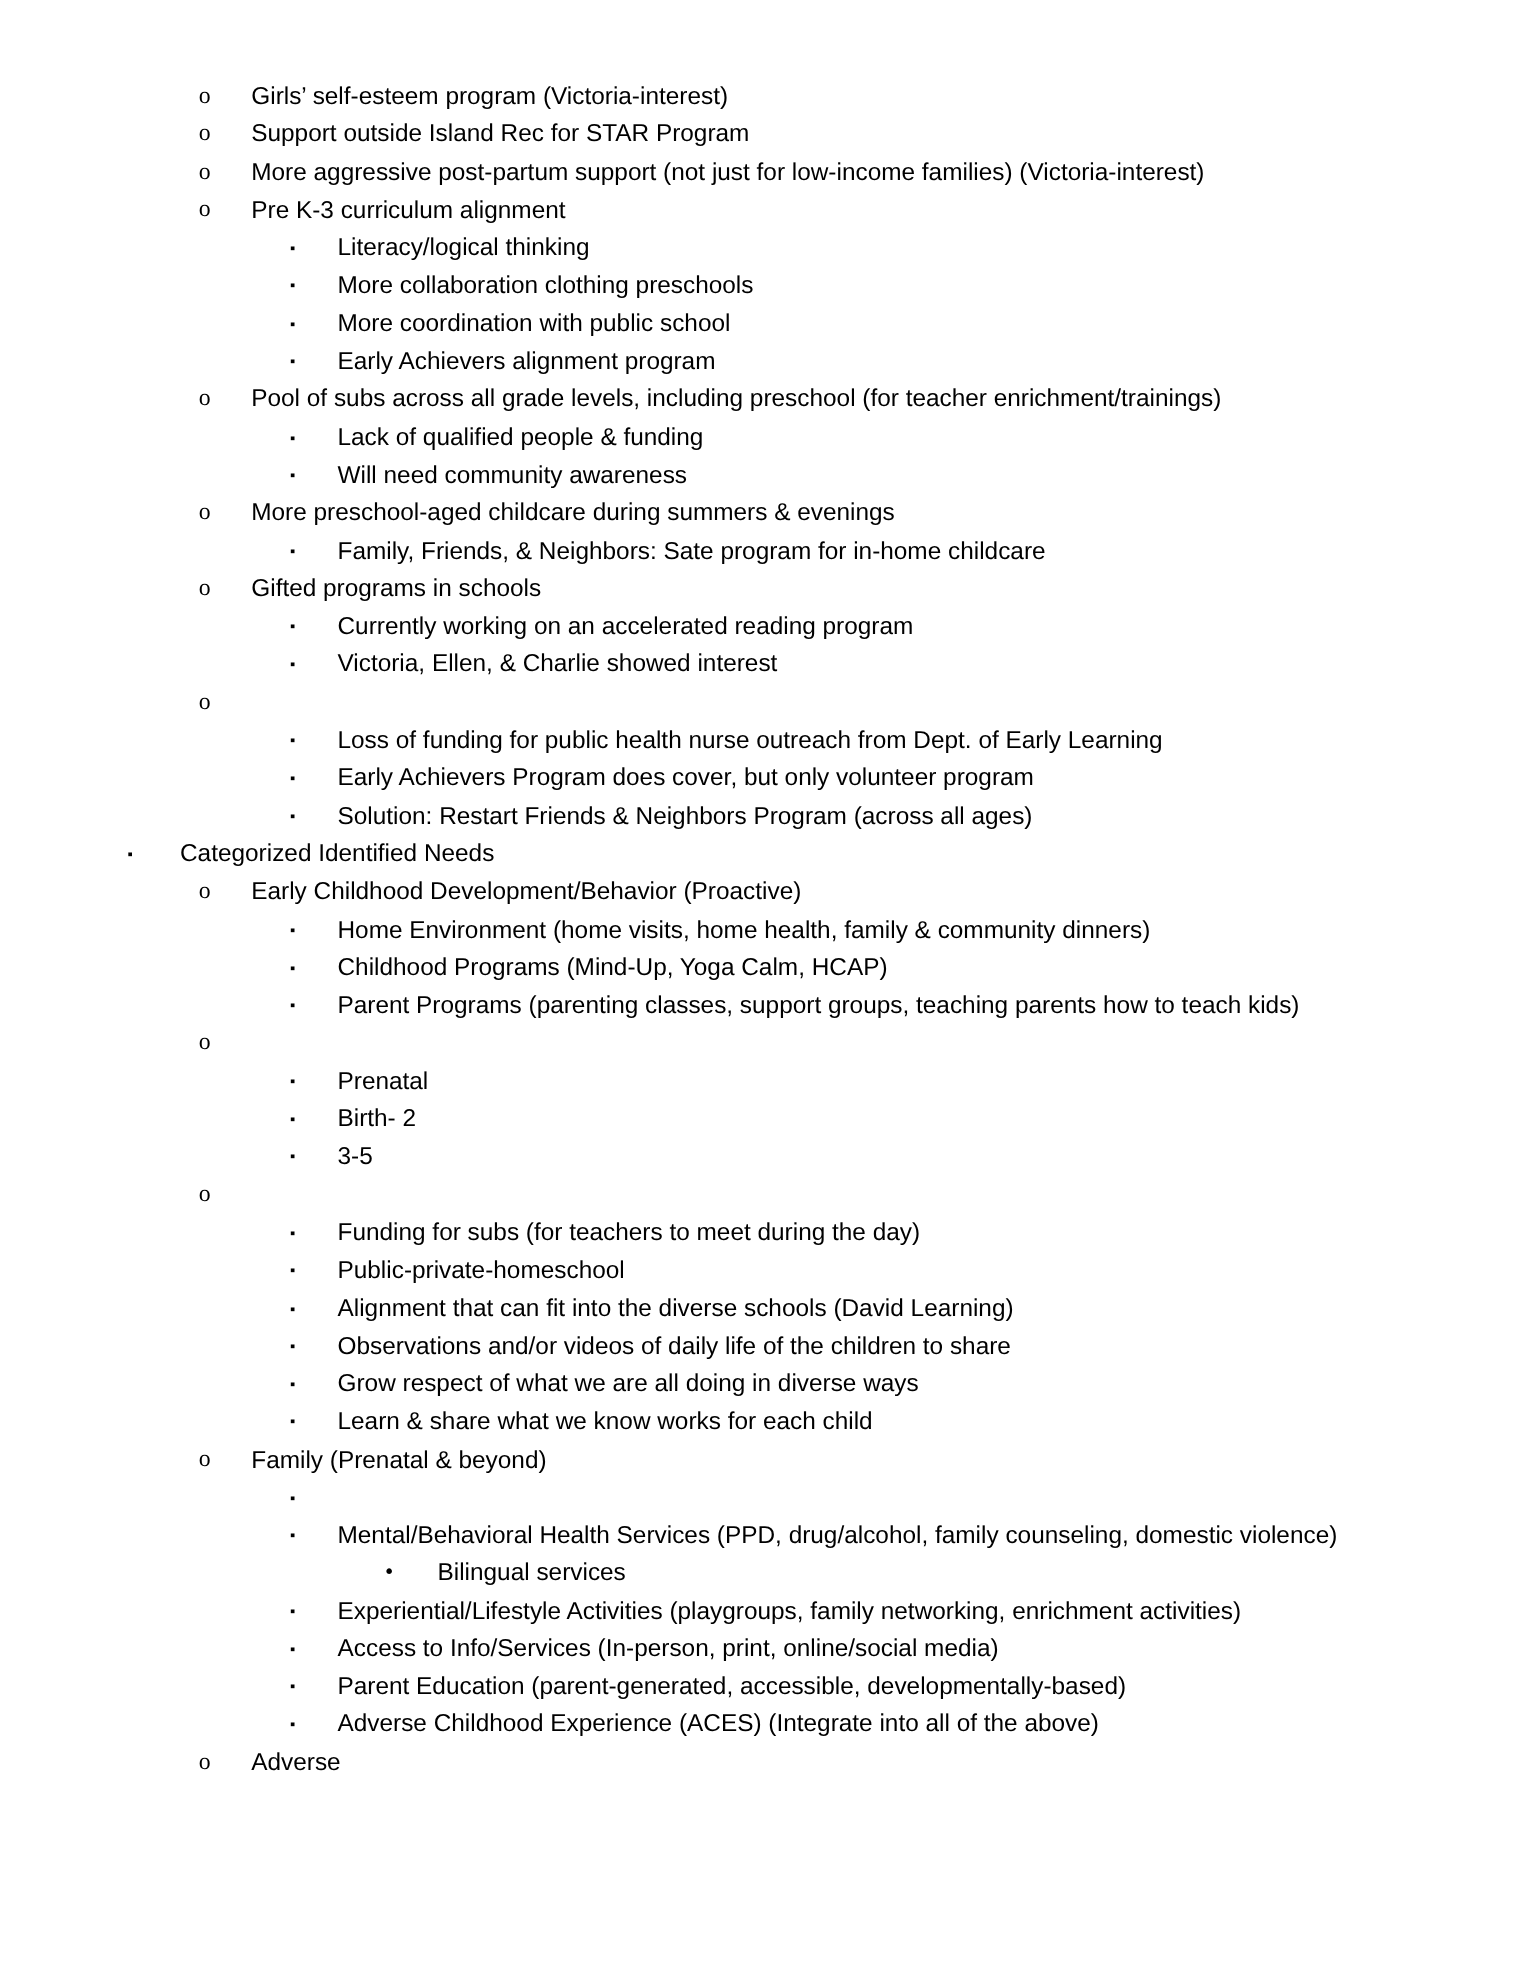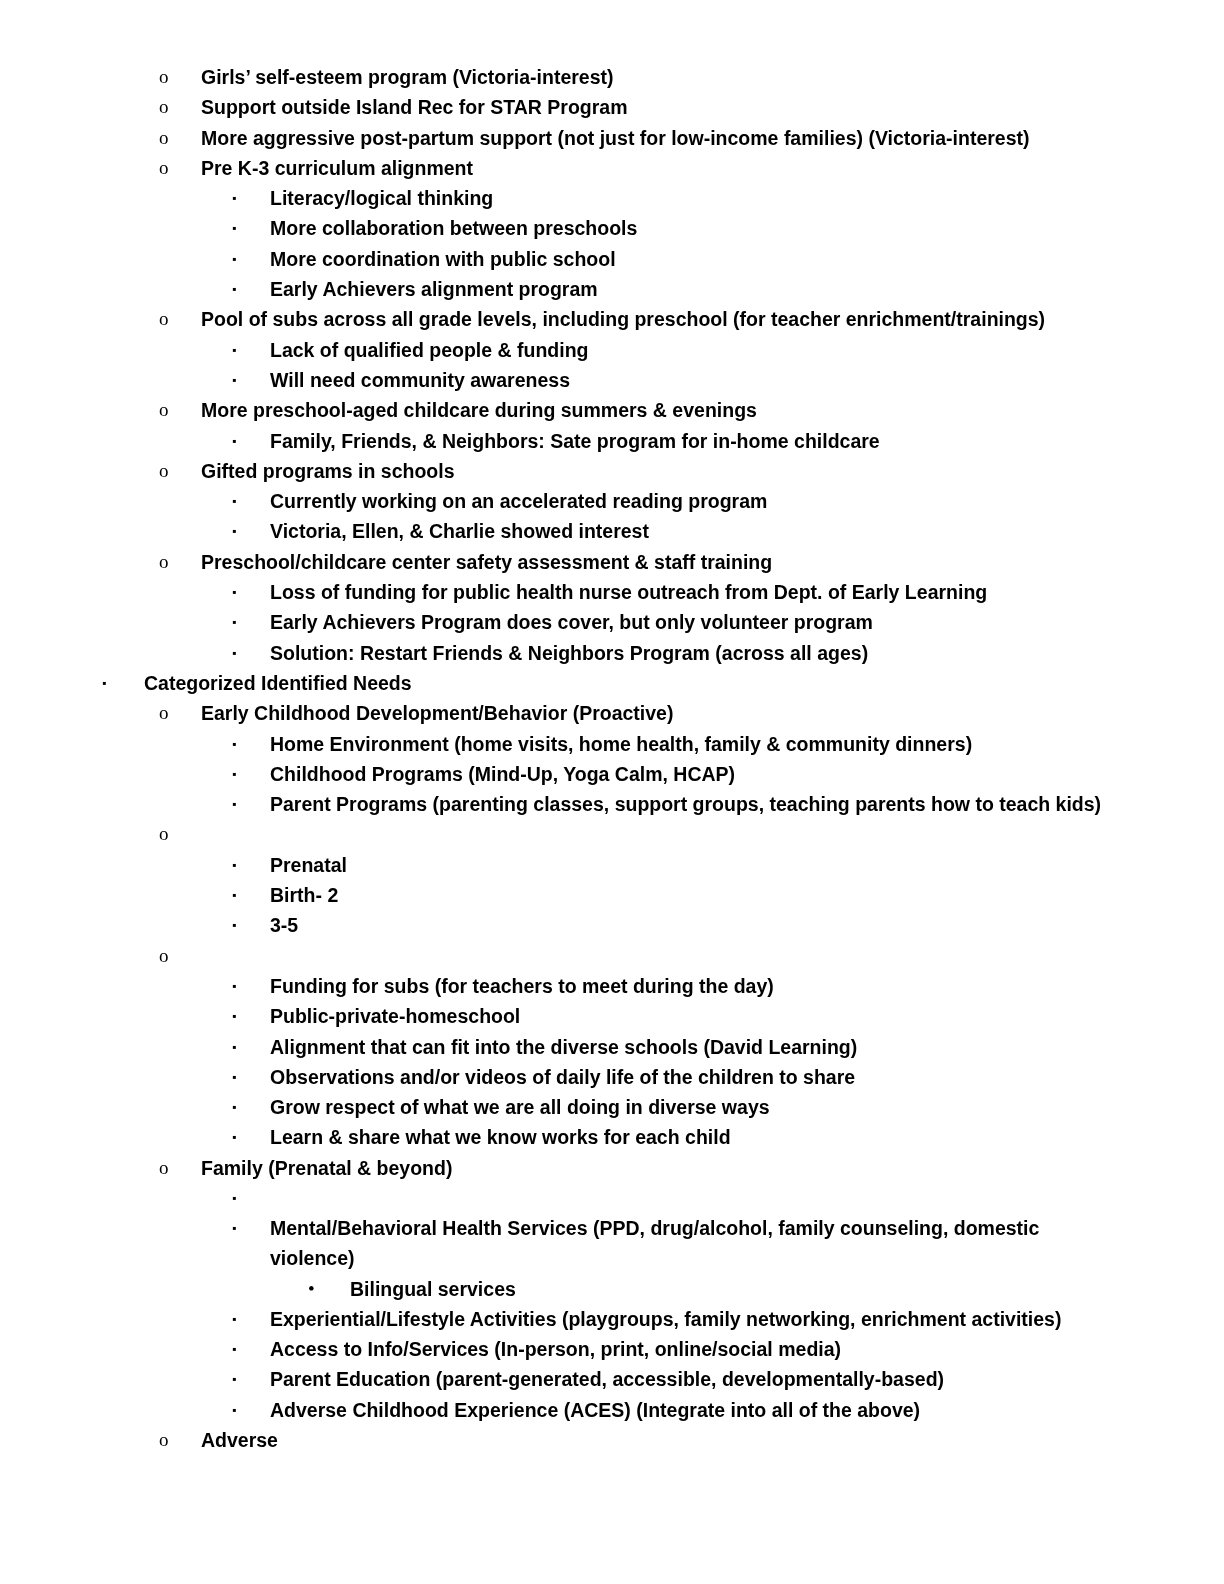--- a/index.html
+++ b/index.html
@@ -30,21 +30,20 @@
   }
   .bullet {
     flex: 0 0 auto;
     text-align: left;
     line-height: 30.3px;
     font-family: "Liberation Serif", serif;
   }
   .text {
     flex: 1 1 auto;
     line-height: 30.3px;
-    font-weight: bold;
   }
 
   
   .lvl1 { padding-left: 0px; }
   .lvl1 > .bullet {
     width: 42px;
     font-size: 12px;
     line-height: 30px;
     padding-left: 6px;
   }
@@ -95,21 +94,21 @@
       <div class="item lvl2">
         <span class="bullet">o</span>
         <span class="text">Pre K-3 curriculum alignment</span>
       </div>
       <div class="item lvl3">
         <span class="bullet">▪</span>
         <span class="text">Literacy/logical thinking</span>
       </div>
       <div class="item lvl3">
         <span class="bullet">▪</span>
-        <span class="text">More collaboration between preschools</span>
+        <span class="text">More collaboration clothing preschools</span>
       </div>
       <div class="item lvl3">
         <span class="bullet">▪</span>
         <span class="text">More coordination with public school</span>
       </div>
       <div class="item lvl3">
         <span class="bullet">▪</span>
         <span class="text">Early Achievers alignment program</span>
       </div>
       <div class="item lvl2">
@@ -139,21 +138,20 @@
       <div class="item lvl3">
         <span class="bullet">▪</span>
         <span class="text">Currently working on an accelerated reading program</span>
       </div>
       <div class="item lvl3">
         <span class="bullet">▪</span>
         <span class="text">Victoria, Ellen, &amp; Charlie showed interest</span>
       </div>
       <div class="item lvl2">
         <span class="bullet">o</span>
-        <span class="text">Preschool/childcare center safety assessment &amp; staff training</span>
       </div>
       <div class="item lvl3">
         <span class="bullet">▪</span>
         <span class="text">Loss of funding for public health nurse outreach from Dept. of Early Learning</span>
       </div>
       <div class="item lvl3">
         <span class="bullet">▪</span>
         <span class="text">Early Achievers Program does cover, but only volunteer program</span>
       </div>
       <div class="item lvl3">

